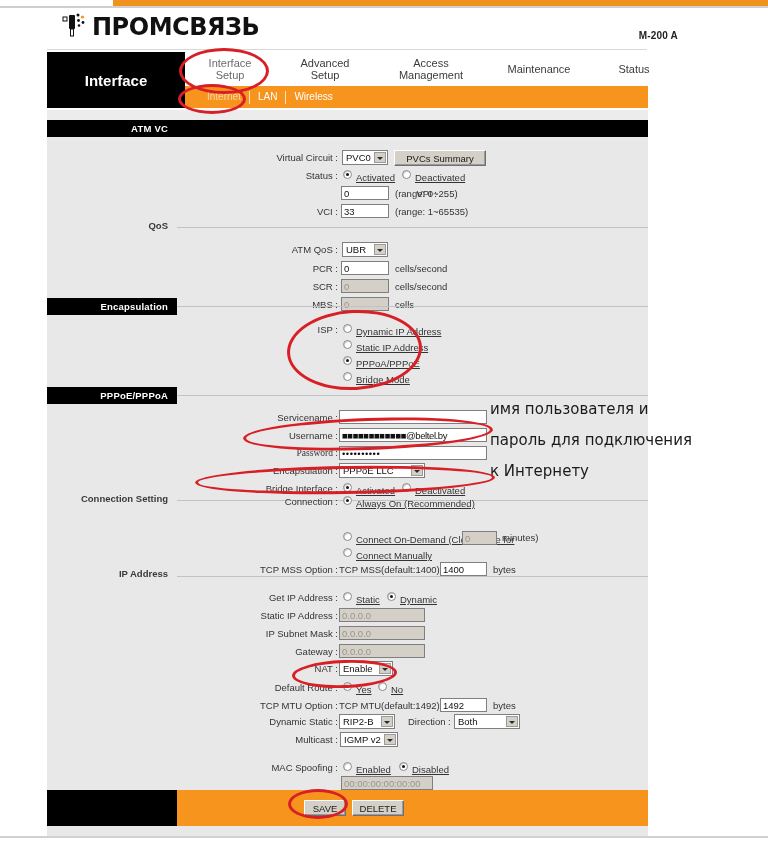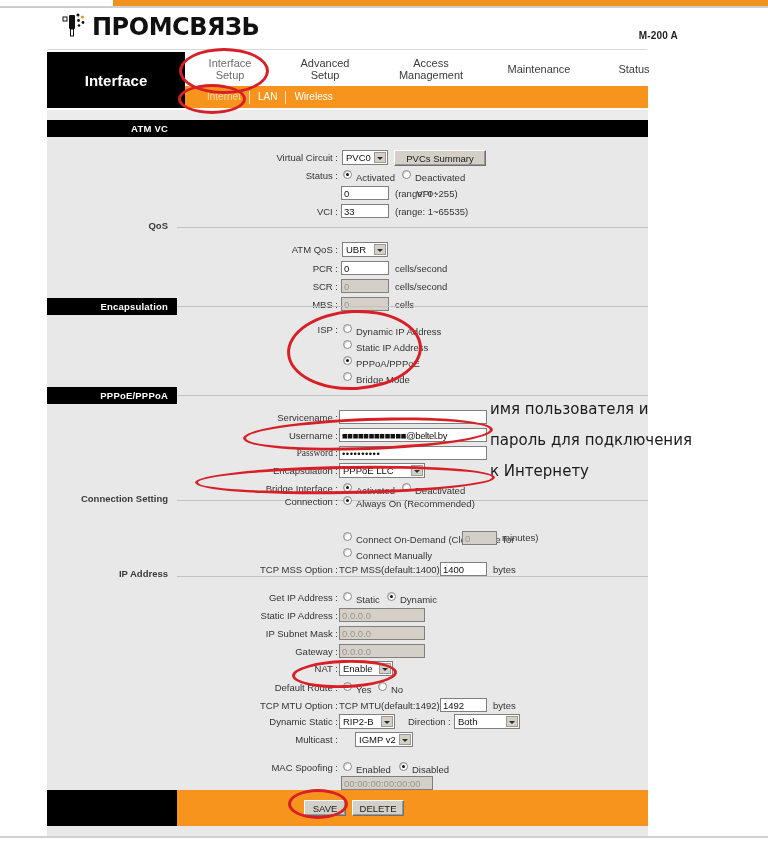--- a/index.html
+++ b/index.html
@@ -97,21 +97,21 @@
   }
   .radio{
     position:absolute;width:9px;height:9px;border-radius:50%;
     border:1px solid #8a8a8a;background:#fff;box-sizing:border-box;
     box-shadow:inset 1px 1px 0 #d0d0d0;
   }
   .radio.on:after{
     content:"";position:absolute;left:2px;top:2px;width:3px;height:3px;border-radius:50%;
     background:#151515;
   }
-  .rlab{position:absolute;font-size:9.5px;color:#333;top:4px;}
+  .rlab{position:absolute;font-size:9.5px;color:#333;top:4px;text-decoration:underline;}
   .unit{position:absolute;font-size:9.5px;color:#333;top:2px;}
 
   
   .footer{position:absolute;left:47px;top:790px;width:601px;height:36px;}
   .footer-black{position:absolute;left:0;top:0;width:130px;height:36px;background:#000;}
   .footer-orange{position:absolute;left:130px;top:0;width:471px;height:36px;background:#f7941e;}
   .bot-rule{position:absolute;left:0;top:836px;width:768px;height:2px;background:#d0d0d0;}
 
   
   .annot{
@@ -388,21 +388,21 @@
       </span>
       <span class="unit" style="left:361px;">Direction :</span>
       <span class="sel" style="left:407px;width:66px;">
         <span>Both</span>
         <i class="arw"></i>
       </span>
     </div>
 
     <div class="row" style="left:0;top:622px;width:601px;">
       <span class="lbl" style="right:310px;">Multicast :</span>
-      <span class="sel" style="left:308px;width:58px;">
+      <span class="sel" style="left:293px;width:58px;">
         <span>IGMP v2</span>
         <i class="arw"></i>
       </span>
     </div>
 
     <div class="row" style="left:0;top:650px;width:601px;">
       <span class="lbl" style="right:310px;">MAC Spoofing :</span>
       <span class="radio" style="left:296px;top:2px;"></span>
       <span class="rlab" style="left:309px;">Enabled</span>
       <span class="radio on" style="left:352px;top:2px;"></span>

